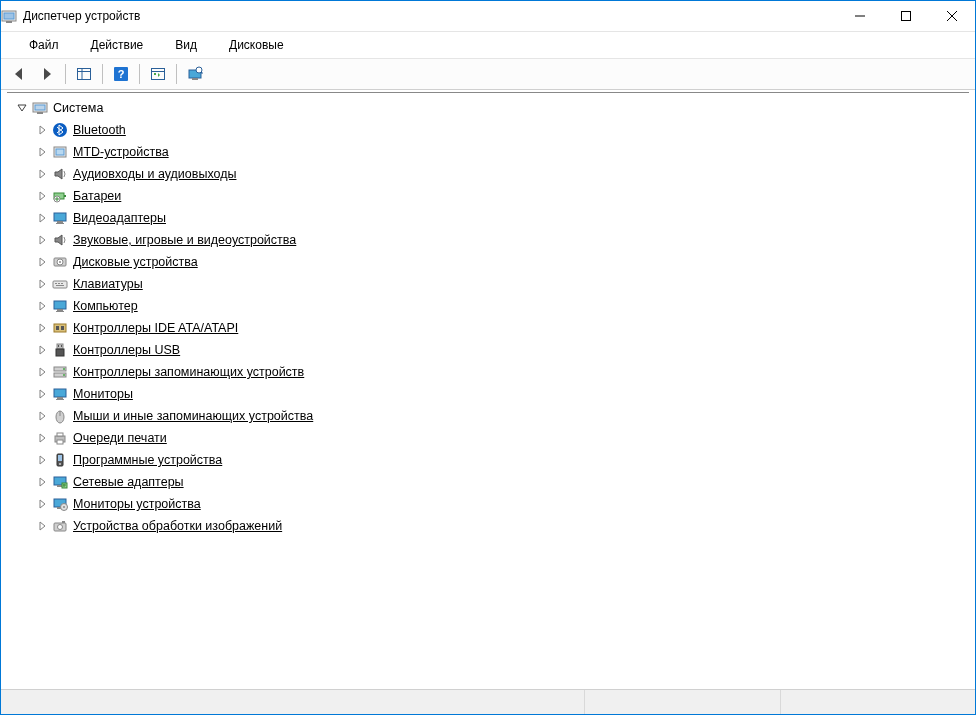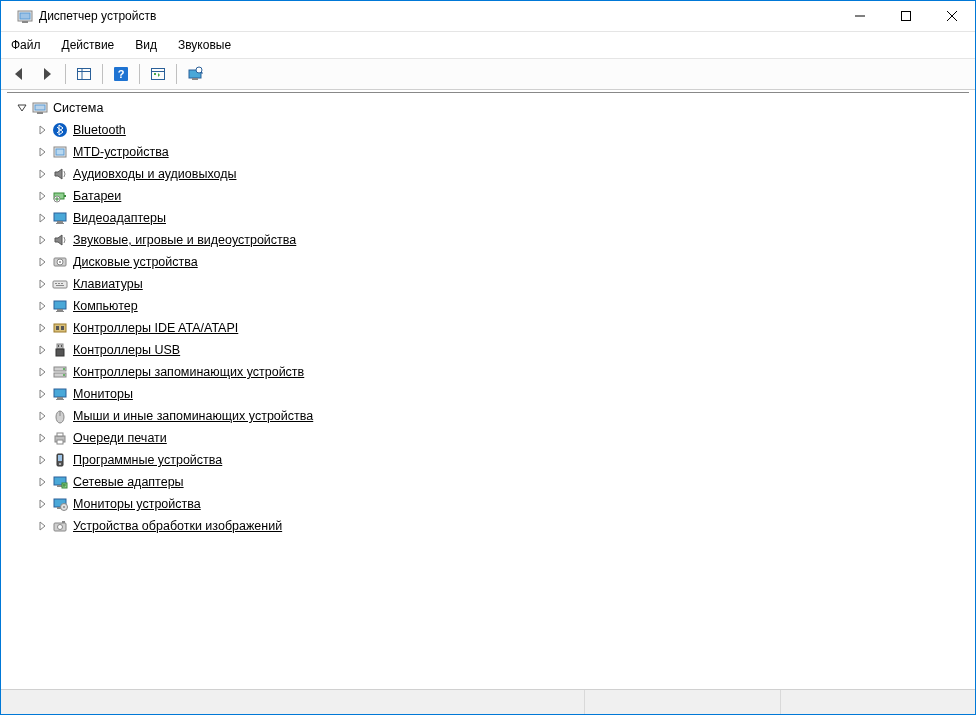--- a/index.html
+++ b/index.html
@@ -20,21 +20,21 @@
     border: 1px solid #0078d7;
     box-sizing: border-box;
     display: flex;
     flex-direction: column;
     background: #fff;
   }
   .titlebar {
     height: 30px;
     display: flex;
     align-items: center;
-    padding-left: 16px;
+    padding-left: 0;
     border-bottom: 1px solid #e5e5e5;
   }
   .titlebar .app-icon {
     width: 16px;
     height: 16px;
     margin-right: 6px;
     display: inline-flex;
     align-items: center;
     justify-content: center;
   }
@@ -51,22 +51,22 @@
     height: 100%;
     display: flex;
     align-items: center;
     justify-content: center;
     font-family: "Segoe UI Symbol", sans-serif;
     font-size: 10px;
     background: #fff;
   }
   .menubar {
     display: flex;
-    padding: 2px 0;
-    gap: 1px;
+    padding: 2px 18px;
+    gap: 12px;
     border-bottom: 1px solid #e5e5e5;
   }
   .menu-item {
     padding: 4px 10px;
     font-size: 12px;
   }
   .toolbar {
     display: flex;
     align-items: center;
     gap: 4px;
@@ -180,21 +180,21 @@
           <line x1="10" y1="0" x2="0" y2="10" stroke="#000" stroke-width="1"></line>
         </svg>
       </div>
     </div>
   </div>
 
   <div class="menubar">
     <div class="menu-item">Файл</div>
     <div class="menu-item">Действие</div>
     <div class="menu-item">Вид</div>
-    <div class="menu-item">Звуковые</div>
+    <div class="menu-item">Дисковые</div>
   </div>
 
   <div class="toolbar">
     <div class="tb-btn">
       <svg width="16" height="16" viewBox="0 0 16 16">
           <path d="M11,2 L4,8 L11,14 Z" fill="#4a4a4a"></path>
         </svg>
     </div>
     <div class="tb-btn">
       <svg width="16" height="16" viewBox="0 0 16 16">

